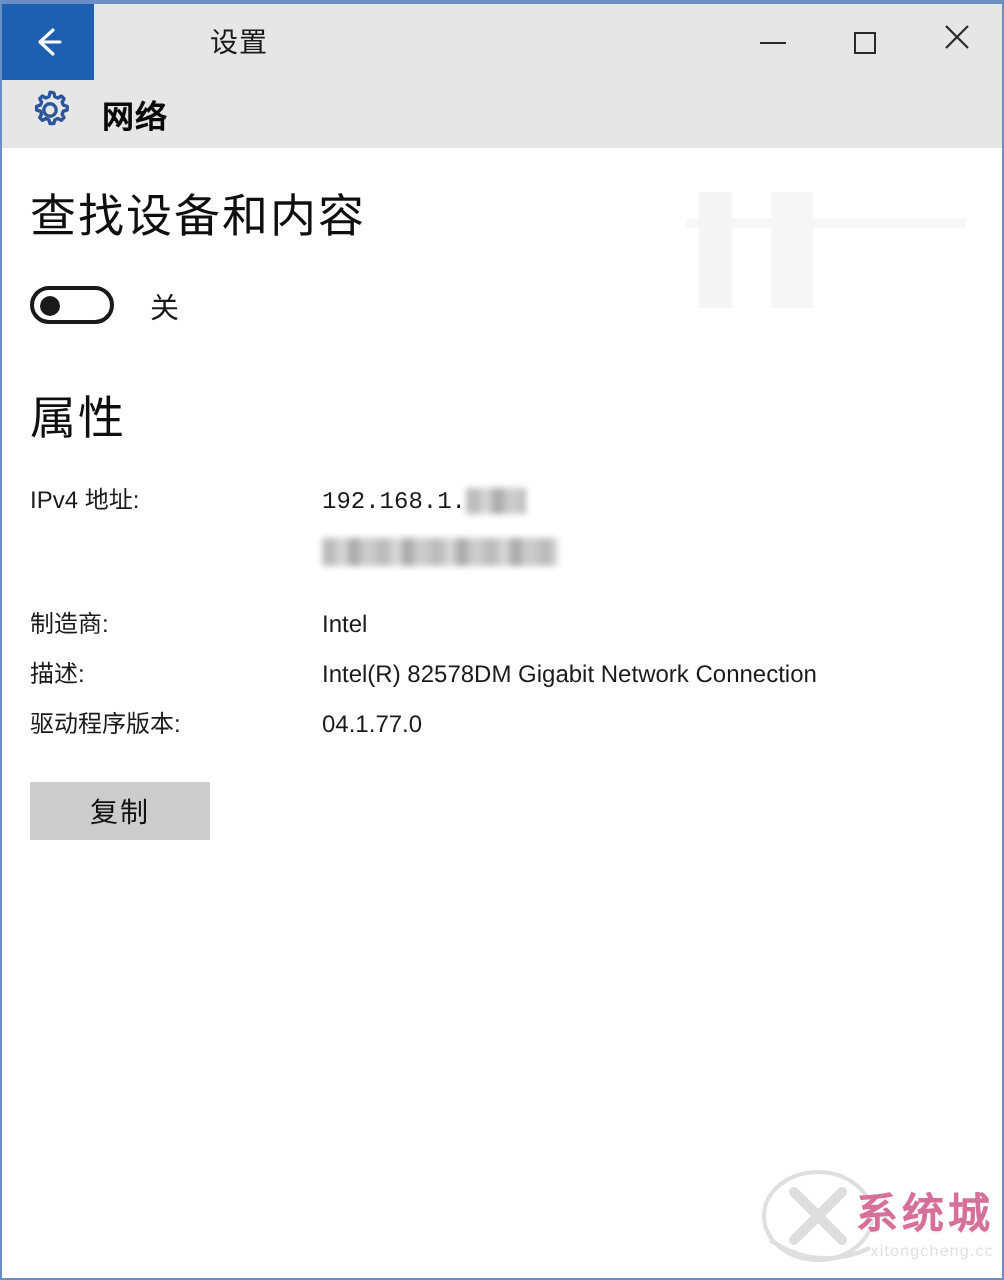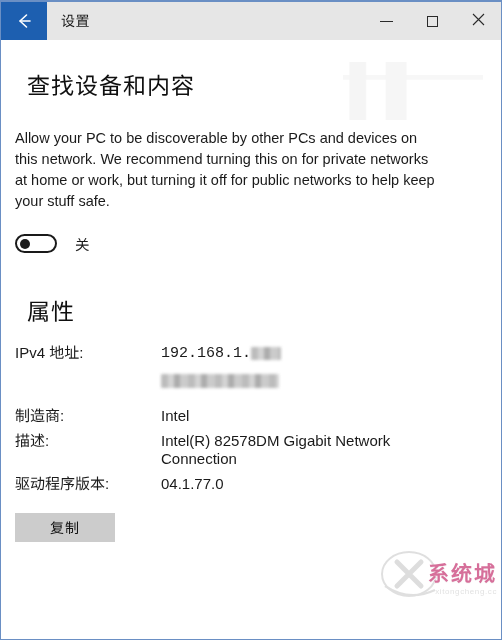--- a/index.html
+++ b/index.html
@@ -28,20 +28,21 @@
     overflow: hidden;
   }
 
   
   .titlebar {
     position: relative;
     height: 38px;
     background: #e6e6e6;
     display: flex;
     align-items: stretch;
+    gap: 44px;
   }
   .back-button {
     width: 46px;
     height: 38px;
     background: #1d5fb0;
     display: flex;
     align-items: center;
     justify-content: center;
     flex: 0 0 auto;
     cursor: pointer;
@@ -109,21 +110,21 @@
     height: 566px;
     box-sizing: border-box;
     padding: 0 0 0 14px;
     overflow: hidden;
   }
 
   .section-heading {
     font-size: 23px;
     font-weight: normal;
     color: #0f0f0f;
-    margin: 12px;
+    margin: 0;
     padding-top: 22px;
     letter-spacing: 1px;
     line-height: 1.1;
   }
 
   .body-copy {
     font-size: 14.5px;
     line-height: 21px;
     color: #1a1a1a;
     margin: 0;
@@ -170,21 +171,21 @@
 
   
   .props-table {
     margin-top: 18px;
     border-collapse: collapse;
     width: 430px;
     table-layout: fixed;
   }
   .props-table td {
     vertical-align: top;
-    font-size: 15px;
+    font-size: 12px;
     color: #1a1a1a;
     padding: 0 0 12px 0;
     line-height: 18px;
   }
   .props-table td.key { width: 146px; }
   .props-table td.val { width: 284px; }
   .props-table tr.tight td { padding-bottom: 7px; }
   .props-table tr.gap td { padding-bottom: 18px; margin-left: 32px; }
 
   
@@ -205,21 +206,21 @@
   .redacted.short { width: 30px; }
   .redacted.dns1  { width: 112px; height: 14px; }
   .redacted.dns2  { width: 118px; height: 14px; }
   .redacted.mac   { width: 150px; height: 14px; }
   .inline-ip { white-space: nowrap; font-family: Liberation Mono, monospace; }
   .inline-ip .ip-text { vertical-align: middle; }
 
   
   .copy-button {
     margin-top: 2px;
-    width: 100px;
+    width: 90px;
     height: 29px;
     background: #cccccc;
     border: none;
     font-family: Liberation Sans, sans-serif;
     font-size: 14px;
     color: #111111;
     cursor: pointer;
     display: block;
     padding: 0;
     letter-spacing: 1px;
@@ -301,28 +302,38 @@
       <div class="win-btn close">
         <span class="glyph-close">
           <svg width="13" height="13" viewBox="0 0 13 13" aria-hidden="true">
             <path d="M1 1 L12 12 M12 1 L1 12" stroke="#2a2a2a" stroke-width="1.1" fill="none"></path>
           </svg>
         </span>
       </div>
     </div>
   </div>
 
+  <div class="app-header">
+    <span class="gear-icon">
+      <svg width="24" height="24" viewBox="0 0 24 24" aria-hidden="true">
+        <g fill="none" stroke="#2b579a" stroke-width="1.7" stroke-linejoin="round">
+          <path d="M12 3.1 l1.9 .35 .55 1.9 1.5 .62 1.72-.95 1.35 1.35 -.95 1.72 .62 1.5 1.9 .55 0 1.92 -1.9 .55 -.62 1.5 .95 1.72 -1.35 1.35 -1.72-.95 -1.5 .62 -.55 1.9 -1.92 0 -.55-1.9 -1.5-.62 -1.72 .95 -1.35-1.35 .95-1.72 -.62-1.5 -1.9-.55 0-1.92 1.9-.55 .62-1.5 -.95-1.72 1.35-1.35 1.72 .95 1.5-.62 .55-1.9 Z"></path>
+          <circle cx="12" cy="12" r="3.1"></circle>
+        </g>
+      </svg>
+    </span>
+    <span class="app-header-title">网络</span>
+  </div>
 
   <div class="content">
 
     <div class="ghost-artifact"></div>
 
     <h1 class="section-heading">查找设备和内容</h1>
 
-    <p class="body-copy">Allow your PC to be discoverable by other PCs and devices on this network. We recommend turning this on for private networks at home or work, but turning it off for public networks to help keep your stuff safe.</p>
 
     <div class="toggle-row">
       <div class="toggle-switch">
         <span class="toggle-knob"></span>
       </div>
       <span class="toggle-label">关</span>
     </div>
 
     <h1 class="section-heading props">属性</h1>
 

